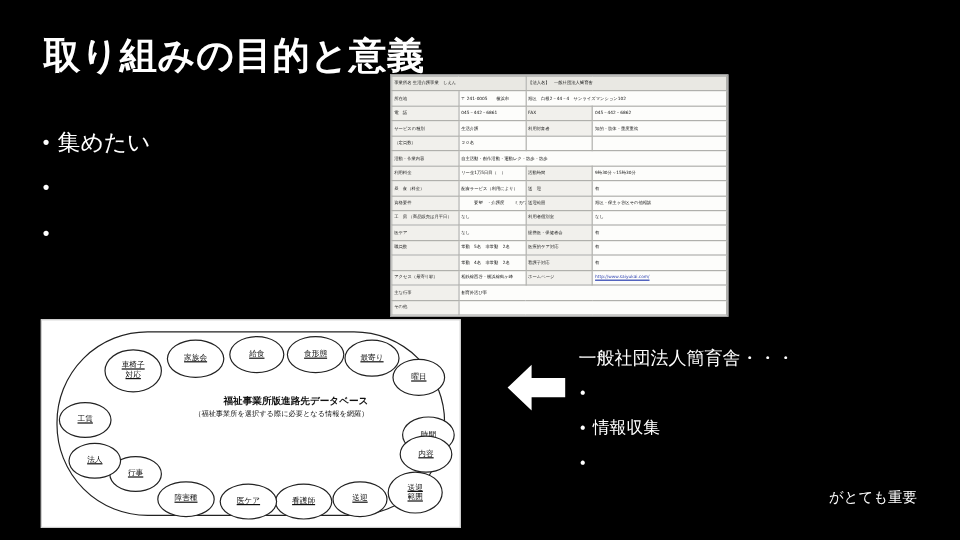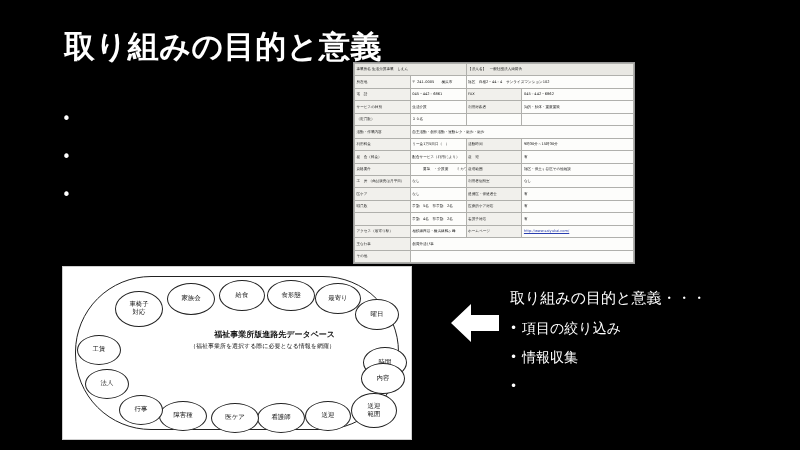--- a/index.html
+++ b/index.html
@@ -11,21 +11,20 @@
     height: 450px;
     background: #000000;
     font-family: "DejaVu Sans", "Liberation Sans", sans-serif;
     color: #ffffff;
     overflow: hidden;
     position: relative;
   }
   .slide {
     position: absolute;
     inset: 0;
-    margin-left: 28px;
   }
 
   
   .title {
     position: absolute;
     left: 36px;
     top: 26px;
     font-size: 31px;
     font-weight: bold;
     letter-spacing: 0.5px;
@@ -146,20 +145,21 @@
     border-radius: 50%;
     background: #ffffff;
     color: #111111;
     display: flex;
     align-items: center;
     justify-content: center;
     text-align: center;
     font-size: 6.4px;
     line-height: 7.6px;
     white-space: pre-line;
+    text-decoration: underline;
   }
 
   
   .arrow {
     position: absolute;
     left: 421px;
     top: 300px;
     width: 52px;
     height: 46px;
   }
@@ -210,20 +210,21 @@
 </head>
 <body>
 
 <div class="slide">
 
   <div class="title">取り組みの目的と意義</div>
 
   <div class="bullets">
     <div class="bullet-row">
       <span class="bullet-dot">•</span>
+      <span class="bullet-text">集めたい</span>
     </div>
     <div class="bullet-row">
       <span class="bullet-dot">•</span>
     </div>
     <div class="bullet-row">
       <span class="bullet-dot">•</span>
     </div>
   </div>
 
   <div class="sheet">
@@ -337,44 +338,44 @@
         <div class="node" style="left: 252px; top: 16px; width: 44px; height: 29px;">最寄り</div>
         <div class="node" style="left: 292px; top: 32px; width: 42px; height: 29px;">曜日</div>
         <div class="node" style="left: 300px; top: 80px; width: 42px; height: 29px;">時間</div>
         <div class="node" style="left: 298px; top: 96px; width: 42px; height: 29px;">内容</div>
         <div class="node" style="left: 288px; top: 126px; width: 44px; height: 33px;">送迎
 範囲</div>
         <div class="node" style="left: 242px; top: 134px; width: 44px; height: 28px;">送迎</div>
         <div class="node" style="left: 194px; top: 136px; width: 46px; height: 28px;">看護師</div>
         <div class="node" style="left: 148px; top: 136px; width: 46px; height: 28px;">医ケア</div>
         <div class="node" style="left: 96px; top: 134px; width: 46px; height: 28px;">障害種</div>
-        <div class="node" style="left: 56px; top: 128px; width: 42px; height: 28px;">行事</div>
+        <div class="node" style="left: 56px; top: 113px; width: 42px; height: 28px;">行事</div>
         <div class="node" style="left: 22px; top: 102px; width: 42px; height: 28px;">法人</div>
         <div class="node" style="left: 14px; top: 68px; width: 42px; height: 28px;">工賃</div>
       </div>
   </div>
 
   <div class="arrow">
     <svg viewBox="0 0 52 46" width="52" height="46" aria-hidden="true">
       <polygon points="2,23 22,4 22,15 50,15 50,31 22,31 22,42" fill="#ffffff"></polygon>
     </svg>
   </div>
 
   <div class="right-text">
-    <div class="rt-head">取り組みの目的と意義・・・</div>
+    <div class="rt-head">一般社団法人簡育舎・・・</div>
 
     <div class="rt-row">
       <span class="rt-dot">•</span>
-      <span class="rt-item">項目の絞り込み</span>
     </div>
 
     <div class="rt-row">
       <span class="rt-dot">•</span>
       <span class="rt-item">情報収集</span>
     </div>
 
     <div class="rt-row">
       <span class="rt-dot">•</span>
     </div>
 
+    <div class="rt-foot">がとても重要</div>
   </div>
 
 </div>
 
 </body></html>

